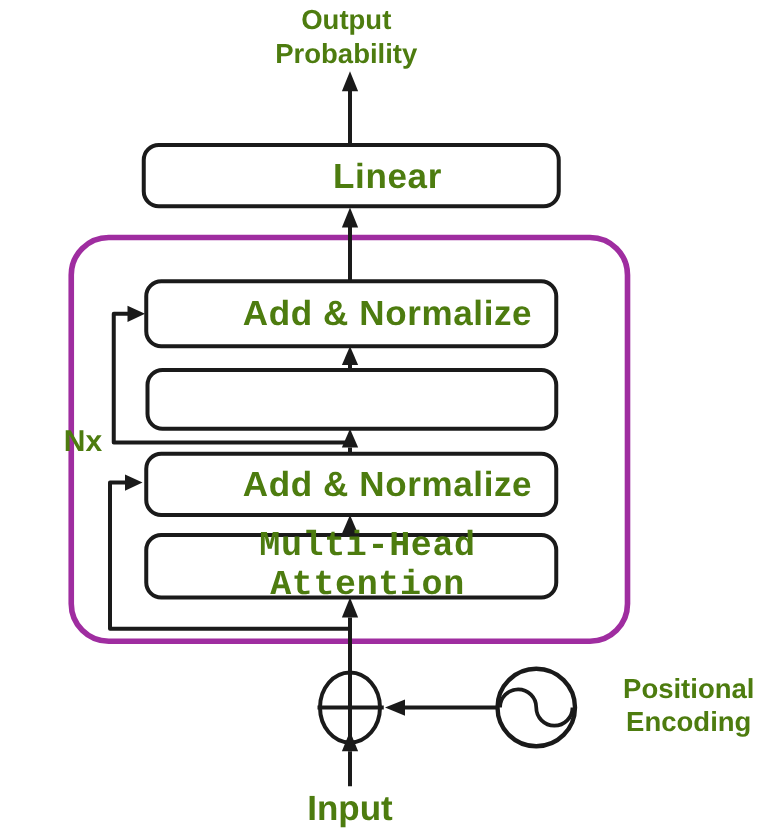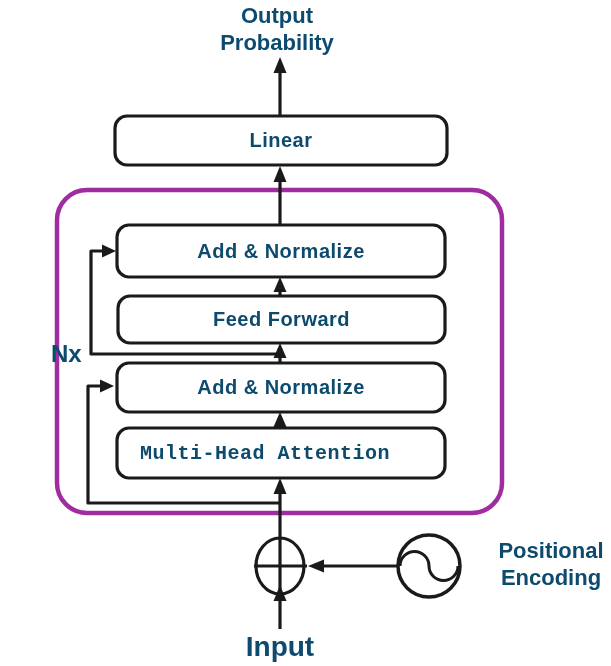--- a/index.html
+++ b/index.html
@@ -10,30 +10,31 @@
     background: #ffffff;
     font-family: "Liberation Sans", sans-serif;
     color: #1A1A1A;
     overflow: hidden;
   }
   .canvas svg { position: absolute; left: 0; top: 0; }
   .arrowhead { fill: #1A1A1A; stroke: none; }
   .lbl {
     position: absolute;
     font-weight: 700;
-    color: #0c4a6e;
+    color: #4d7c0f;
     white-space: normal;
   }
   .box-lbl {
     display: flex;
     align-items: center;
     justify-content: center;
     text-align: center;
-    font-size: 20px;
+    font-size: 28px;
     letter-spacing: 0.5px;
+    padding-left: 29px;
   }
   .lbl-output      { left: 197px; top: 2px;   width: 160px; text-align: center; font-size: 22px; line-height: 27px; }
   .lbl-linear      { left: 115px; top: 116px; width: 332px; height: 49px; }
   .lbl-an1         { left: 117px; top: 225px; width: 328px; height: 52px; }
   .lbl-ff          { left: 118px; top: 296px; width: 327px; height: 47px; }
   .lbl-an2         { left: 117px; top: 363px; width: 328px; height: 49px; }
   .lbl-mha         { left: 101px; top: 428px; width: 328px; height: 50px; font-family: Liberation Mono, monospace; }
   .lbl-nx          { left: 7px;   top: 340px; font-size: 24px; margin-left: 44px; }
   .lbl-pe          { left: 483px; top: 537px; width: 136px; text-align: center; font-size: 22px; line-height: 27px; }
   .lbl-input       { left: 220px; top: 631px; width: 120px; text-align: center; font-size: 28px; }
@@ -95,21 +96,20 @@
       <polygon class="arrowhead" points="280,585 273.5,601 286.5,601"></polygon>
     </g>
   </svg>
 
   <div class="lbl lbl-output">Output Probability</div>
 
   <div class="lbl box-lbl lbl-linear">Linear</div>
 
   <div class="lbl box-lbl lbl-an1">Add &amp; Normalize</div>
 
-  <div class="lbl box-lbl lbl-ff">Feed Forward</div>
 
   <div class="lbl box-lbl lbl-an2">Add &amp; Normalize</div>
 
   <div class="lbl box-lbl lbl-mha">Multi-Head Attention</div>
 
   <div class="lbl lbl-nx">Nx</div>
 
   <div class="lbl lbl-pe">Positional Encoding</div>
 
   <div class="lbl lbl-input">Input</div>

